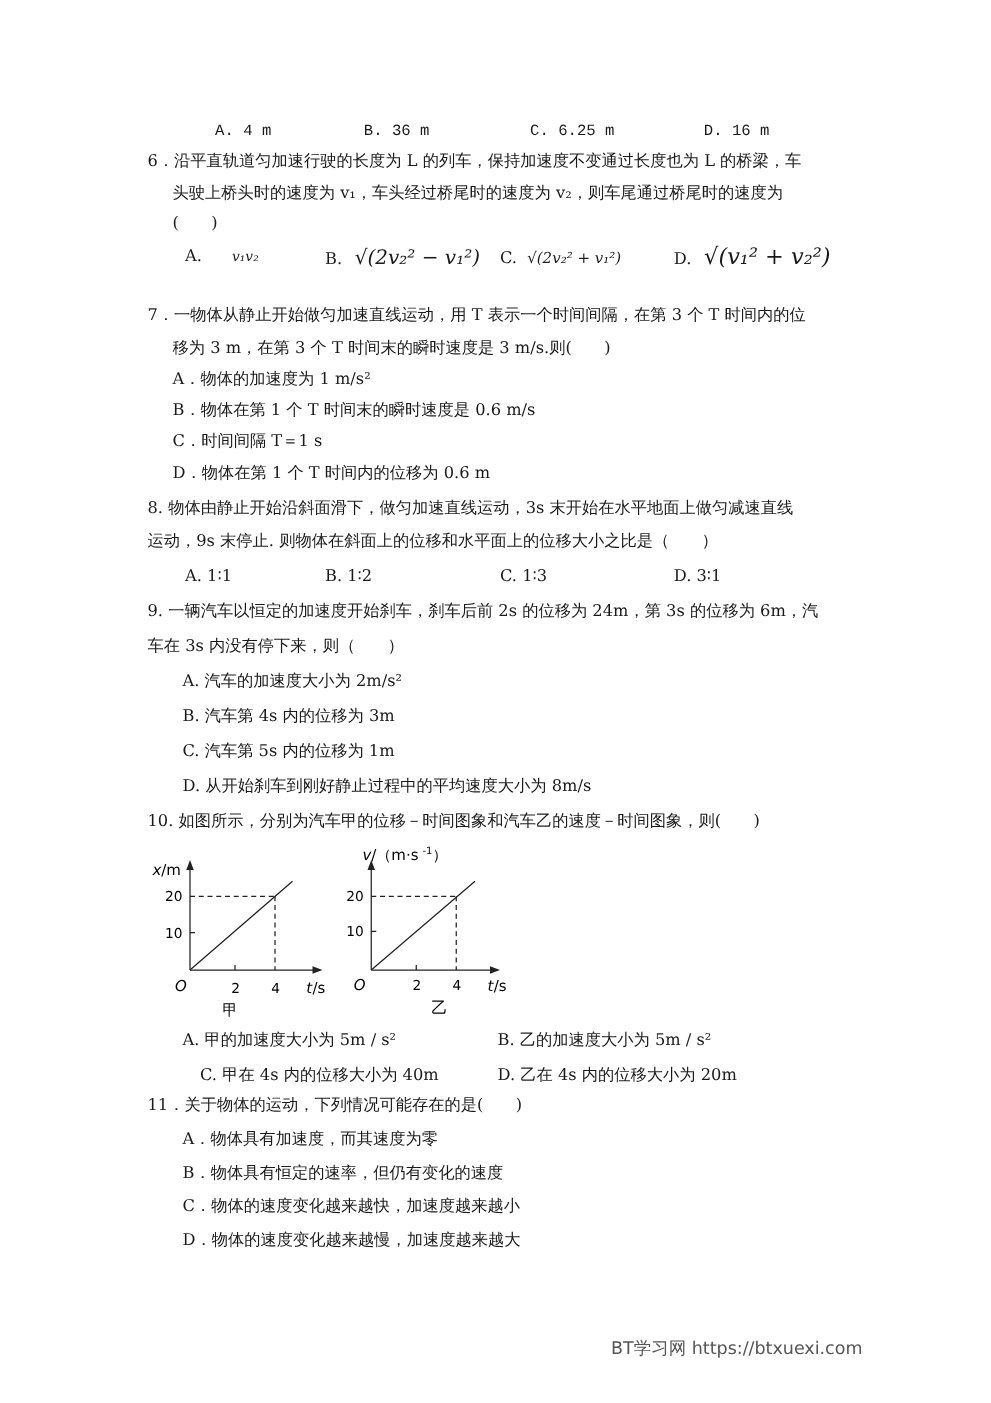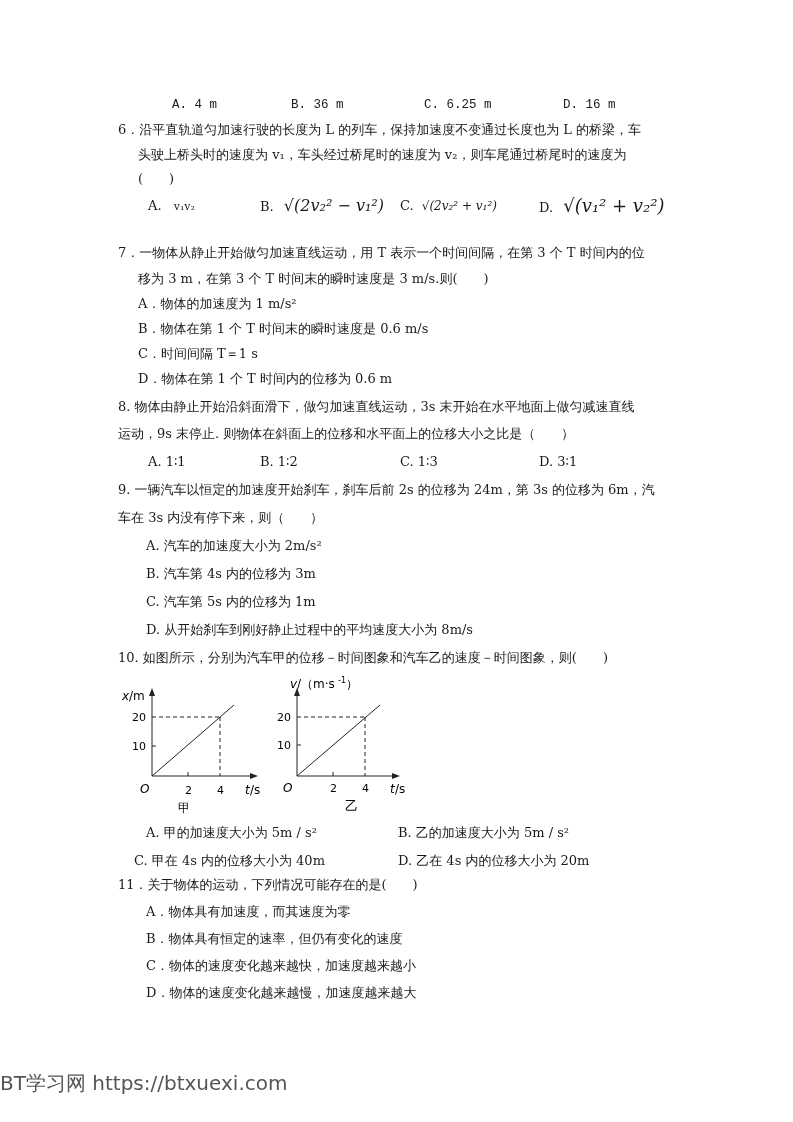--- a/index.html
+++ b/index.html
@@ -1,41 +1,41 @@
 <!DOCTYPE html>
 <html><head>
 <meta charset="utf-8">
 <style>
   html, body { margin:0; padding:0; background:#ffffff; }
   body { width:793px; height:1122px; position:relative; overflow:hidden;
          font-family:"DejaVu Serif","Liberation Serif",serif; color:#1a1a1a; font-size:13px; }
   .line { position:absolute; white-space:nowrap; font-size:13px; line-height:18px; }
   .opt { position:absolute; white-space:nowrap; font-size:13px; line-height:18px; }
   .mono { font-family:"Liberation Mono","DejaVu Sans Mono",monospace; font-size:12.5px;margin-left:24px; }
-  .footer { position:absolute; left:0; width:690px; top:1070px; text-align:left;
-            font-family:"DejaVu Sans","Liberation Sans",sans-serif; font-size:20px; color:#555; }
+  .footer { position:absolute; left:0; width:690px; top:1070px; text-align:right;
+            font-family:"DejaVu Sans","Liberation Sans",sans-serif; font-size:14px; color:#555; }
   svg text { font-family:"DejaVu Sans","Liberation Sans",sans-serif; }
 </style>
 </head>
 <body>
 
 <div>
   <span class="opt mono" style="left:148px;top:96px">A. 4 m</span>
   <span class="opt mono" style="left:267px;top:96px">B. 36 m</span>
   <span class="opt mono" style="left:400px;top:96px">C. 6.25 m</span>
   <span class="opt mono" style="left:539px;top:96px">D. 16 m</span>
 </div>
 
 <div>
   <div class="line" style="left:118px;top:121px">6．沿平直轨道匀加速行驶的长度为 L 的列车，保持加速度不变通过长度也为 L 的桥梁，车</div>
   <div class="line" style="left:138px;top:146px">头驶上桥头时的速度为 v₁，车头经过桥尾时的速度为 v₂，则车尾通过桥尾时的速度为</div>
   <div class="line" style="left:138px;top:170px">(　　)</div>
   <div class="opt" style="left:148px;top:197px">
     <span>A.</span>
-    <span style="margin-left:8px;font-size:11px">v₁v₂</span>
+    <span style="margin-left:20px;font-style:italic;font-size:11px">v₁v₂</span>
   </div>
   <div class="opt" style="left:260px;top:197px">
     <span>B.</span>
     <span style="margin-left:6px;font-style:italic;font-size:16px">√(2v₂² − v₁²)</span>
   </div>
   <div class="opt" style="left:400px;top:197px">
     <span>C.</span>
     <span style="margin-left:4px;font-style:italic;font-size:12px">√(2v₂² + v₁²)</span>
   </div>
   <div class="opt" style="left:539px;top:197px">
@@ -119,21 +119,21 @@
     <text x="13" y="122" font-size="12" font-style="italic">O</text>
     <text x="60" y="122" font-size="11">2</text>
     <text x="92" y="122" font-size="11">4</text>
     <text x="120" y="123" font-size="12" font-style="italic">t</text>
       <text x="125" y="123" font-size="12">/s</text>
     <text x="75" y="140" font-size="13">乙</text>
   </svg>
 
   <div class="line" style="left:146px;top:824px">A. 甲的加速度大小为 5m / s²</div>
   <div class="line" style="left:398px;top:824px">B. 乙的加速度大小为 5m / s²</div>
-  <div class="line" style="left:134px;top:852px">C. 甲在 4s 内的位移大小为 40m</div>
+  <div class="line" style="left:160px;top:852px">C. 甲在 4s 内的位移大小为 40m</div>
   <div class="line" style="left:398px;top:852px">D. 乙在 4s 内的位移大小为 20m</div>
 </div>
 
 <div>
   <div class="line" style="left:118px;top:876px">11．关于物体的运动，下列情况可能存在的是(　　)</div>
   <div class="line" style="left:146px;top:903px">A．物体具有加速度，而其速度为零</div>
   <div class="line" style="left:146px;top:930px">B．物体具有恒定的速率，但仍有变化的速度</div>
   <div class="line" style="left:146px;top:957px">C．物体的速度变化越来越快，加速度越来越小</div>
   <div class="line" style="left:146px;top:984px">D．物体的速度变化越来越慢，加速度越来越大</div>
 </div>

